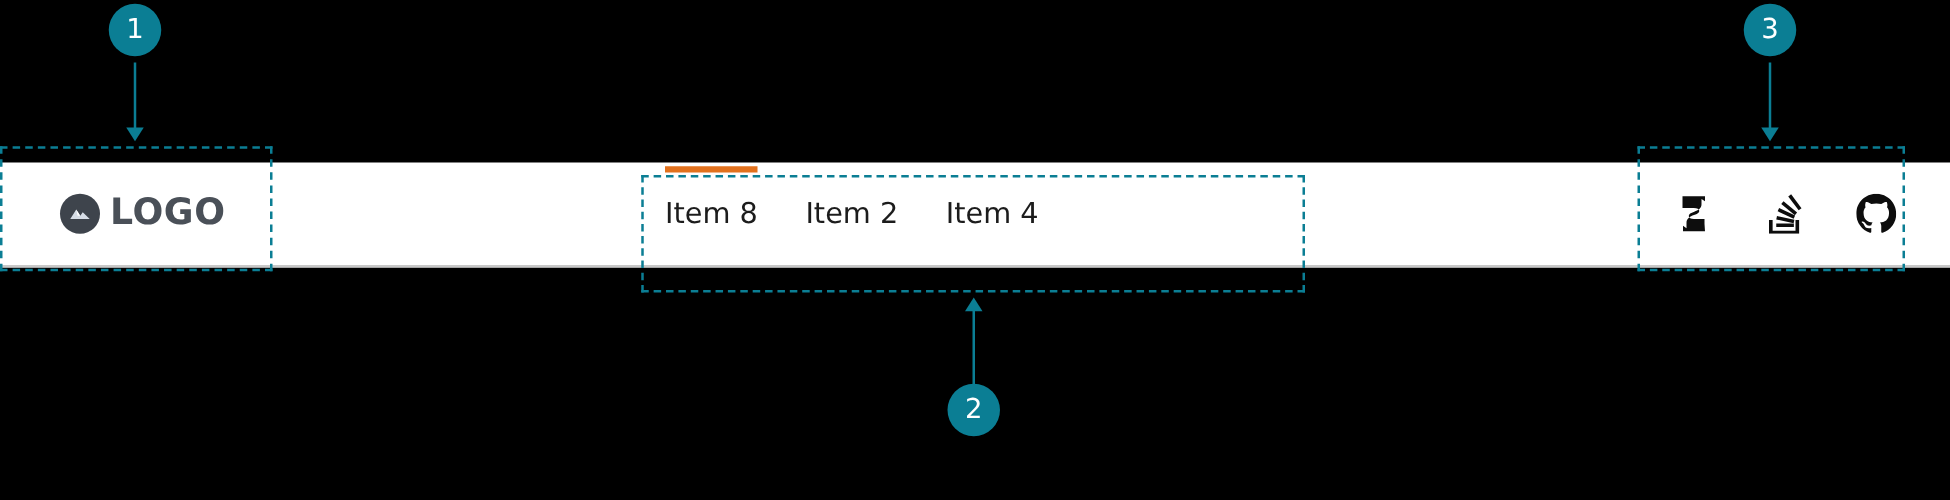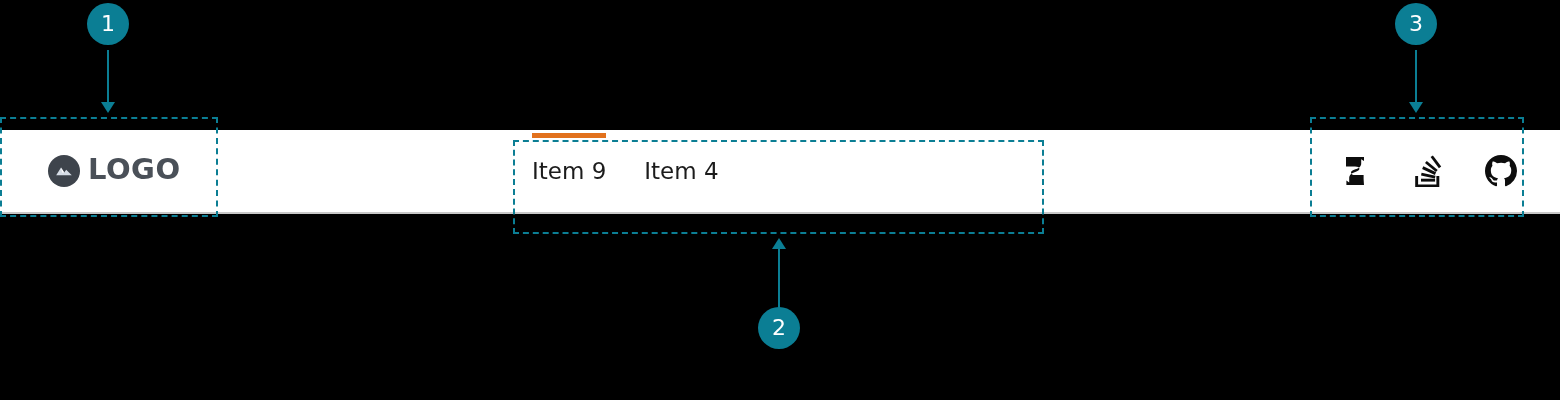--- a/index.html
+++ b/index.html
@@ -160,21 +160,25 @@
         <path d="M2.2 14.2 L7.0 6.6 L10.2 11.6 L12.2 8.8 L17.8 14.2 Z" fill="#d6dde6"></path>
         <path d="M7.0 6.6 L10.2 11.6 L8.1 11.6 Z" fill="#ffffff"></path>
       </svg>
     </span>
     <span class="brand-text">LOGO</span>
   </a>
 
   <nav class="main-nav">
     <a class="nav-item is-active" href="#">
       <span class="nav-underline"></span>
-      <span>Item 9</span>
+      <span>Item 8</span>
+    </a>
+    <a class="nav-item" href="#">
+      
+      <span>Item 2</span>
     </a>
     <a class="nav-item" href="#">
       
       <span>Item 4</span>
     </a>
   </nav>
 
   <div class="social-links">
     <a class="social-link" href="#">
       <svg width="26" height="30" viewBox="0 0 26 30" aria-hidden="true">

